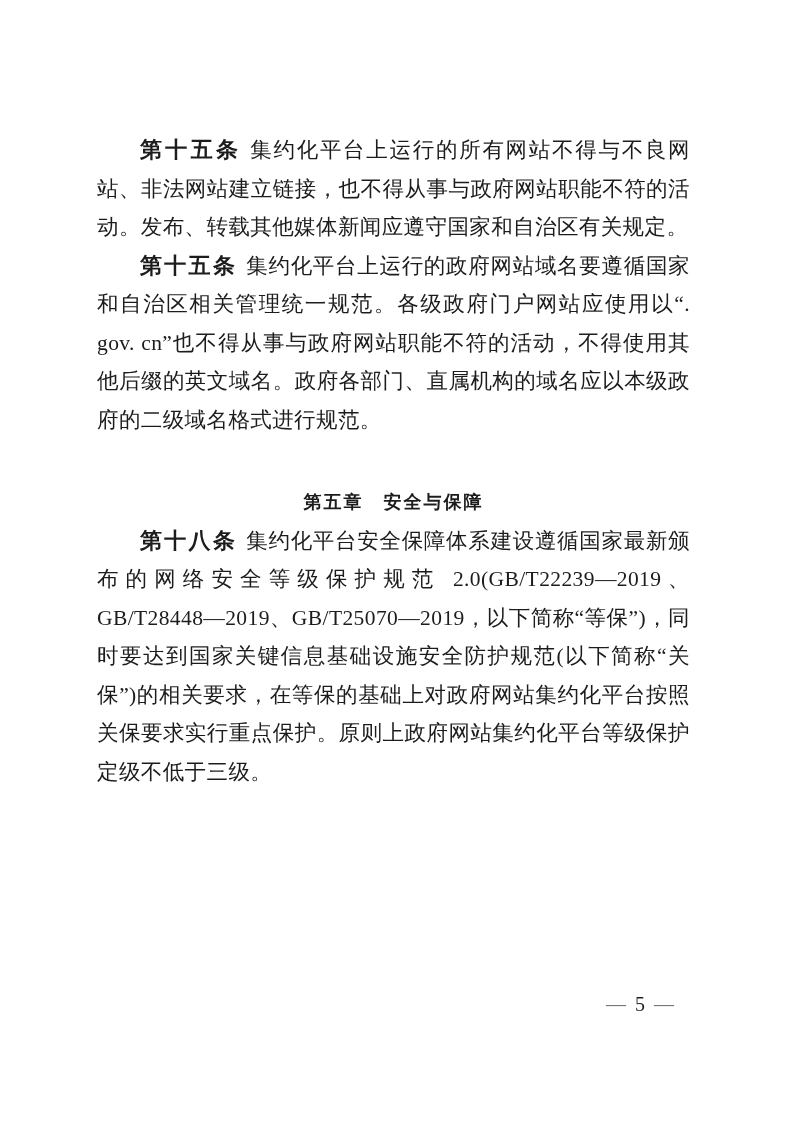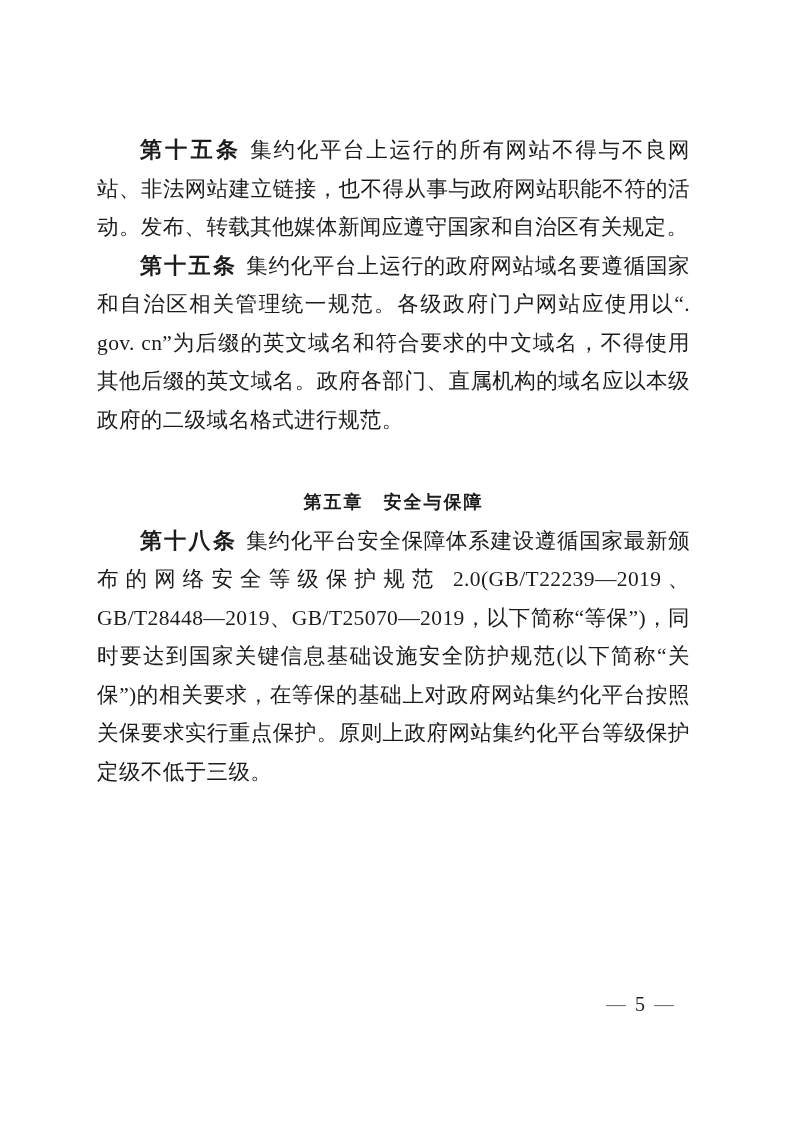--- a/index.html
+++ b/index.html
@@ -71,21 +71,21 @@
 
 <div class="page">
   <div class="content">
 
     <p class="para">
       <span class="lead">第十五条</span><span>集约化平台上运行的所有网站不得与不良网站、非法网站建立链接，也不得从事与政府网站职能不符的活动。发布、转载其他媒体新闻应遵守国家和自治区有关规定。</span>
     </p>
 
 
     <p class="para">
-      <span class="lead">第十五条</span><span>集约化平台上运行的政府网站域名要遵循国家和自治区相关管理统一规范。各级政府门户网站应使用以“. gov. cn”为后缀的英文域名和符合要求的中文域名，不得使用其他后缀的英文域名。政府各部门、直属机构的域名应以本级政府的二级域名格式进行规范。</span>
+      <span class="lead">第十五条</span><span>集约化平台上运行的政府网站域名要遵循国家和自治区相关管理统一规范。各级政府门户网站应使用以“. gov. cn”也不得从事与政府网站职能不符的活动，不得使用其他后缀的英文域名。政府各部门、直属机构的域名应以本级政府的二级域名格式进行规范。</span>
     </p>
 
     <h2 class="chapter">第五章　安全与保障</h2>
 
     <p class="para">
       <span class="lead">第十八条</span><span>集约化平台安全保障体系建设遵循国家最新颁布的网络安全等级保护规范 2.0(GB/T22239—2019、GB/T28448—2019、GB/T25070—2019，以下简称“等保”)，同时要达到国家关键信息基础设施安全防护规范(以下简称“关保”)的相关要求，在等保的基础上对政府网站集约化平台按照关保要求实行重点保护。原则上政府网站集约化平台等级保护定级不低于三级。</span>
     </p>
 
 
   </div>

